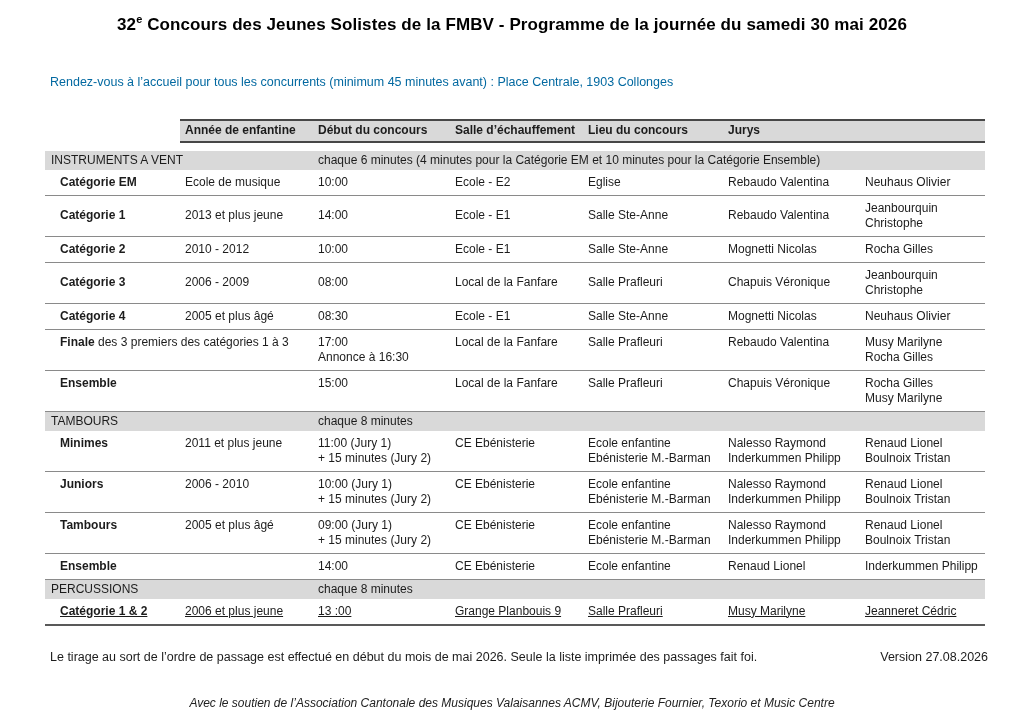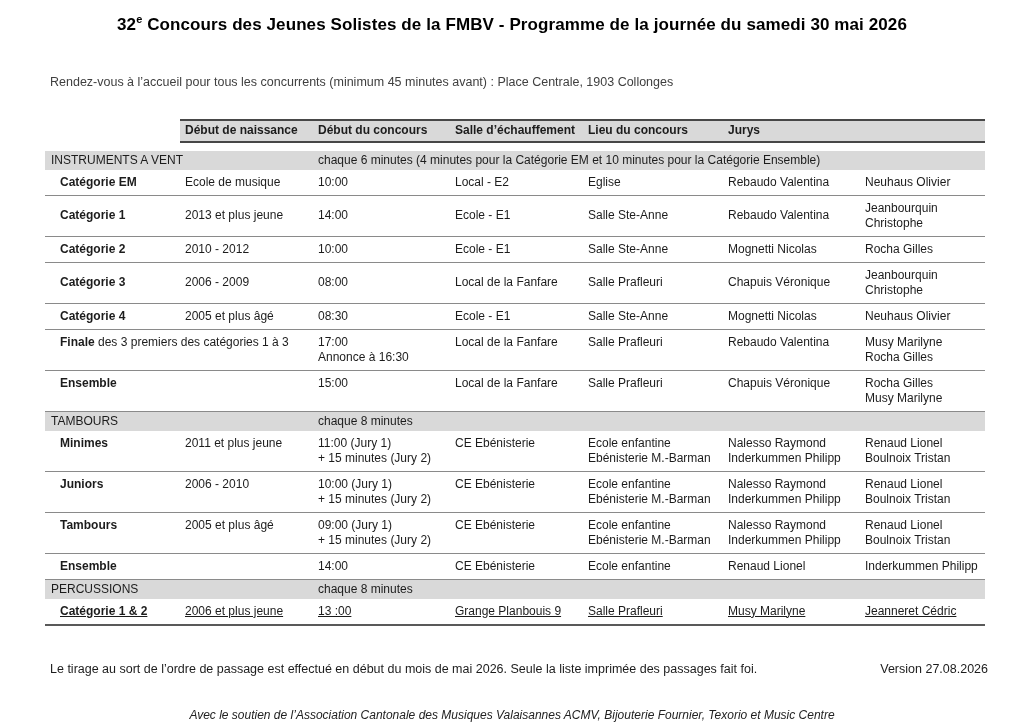--- a/index.html
+++ b/index.html
@@ -8,21 +8,21 @@
     background:#ffffff;color:#1c1c1c;
     font-family:"Liberation Sans","DejaVu Sans",sans-serif;
   }
   .title{
     padding-top:13px;text-align:center;
     font-size:17px;font-weight:bold;color:#000;
     letter-spacing:.1px;
   }
   .title sup{font-size:11px;}
   .subtitle{
-    margin:40px 0 0 50px;font-size:12.5px;color:#404040;
+    margin:40px 0 0 50px;font-size:12.5px;color:#0369a1;
   }
   table.program{
     border-collapse:collapse;table-layout:fixed;
     width:940px;margin:30px 0 0 45px;
   }
   td{
     font-size:12px;line-height:15px;color:#1c1c1c;
     padding:5px 4px 5px 5px;vertical-align:middle;
     overflow:hidden;word-wrap:break-word;
   }
@@ -38,21 +38,21 @@
   }
   tr.section td.sec-label{font-weight:normal;padding-left:6px;}
   tr.data td{border-bottom:1px solid #8a8a8a;}
   tr.data.va-top td{vertical-align:top;}
   tr.data.lastrow td{border-bottom:2px solid #595959;text-decoration:underline;}
   td.c1{padding-left:15px;}
   .b{font-weight:bold;}
   .n{font-weight:normal;}
   .footer{
     display:flex;justify-content:space-between;align-items:baseline;
-    margin:36px 36px 0 50px;font-size:12.5px;
+    margin:24px 36px 0 50px;font-size:12.5px;
   }
   .credits{
     margin-top:32px;text-align:center;
     font-size:12px;font-style:italic;color:#222;
   }
 </style>
 </head>
 <body>
 
 <div class="page">
@@ -67,39 +67,39 @@
         <col style="width:133px">
         <col style="width:137px">
       <col style="width:133px">
         <col style="width:140px">
         <col style="width:137px">
       <col style="width:125px">
     </colgroup>
     <tbody id="tbody">
         <tr class="hdr">
           <td class="hdr-first"></td>
-          <td class="hdr-cell">Début de naissance</td>
+          <td class="hdr-cell">Année de enfantine</td>
           <td class="hdr-cell">Début du concours</td>
           <td class="hdr-cell">Salle d’échauffement</td>
           <td class="hdr-cell">Lieu du concours</td>
           <td class="hdr-cell">Jurys</td>
           <td class="hdr-cell"></td>
         </tr>
         <tr class="spacer">
           <td colspan="7"></td>
         </tr>
         <tr class="section">
           <td class="sec-label" colspan="2">INSTRUMENTS A VENT</td>
           <td class="sec-note" colspan="5">chaque 6 minutes (4 minutes pour la Catégorie EM et 10 minutes pour la Catégorie Ensemble)</td>
         </tr>
         <tr class="data va-middle">
           <td class="c1"><span class="b">Catégorie EM</span></td>
           <td>Ecole de musique</td>
           <td>10:00</td>
-          <td>Local - E2</td>
+          <td>Ecole - E2</td>
           <td>Eglise</td>
           <td>Rebaudo Valentina</td>
           <td>Neuhaus Olivier</td>
         </tr>
         <tr class="data va-middle">
           <td class="c1"><span class="b">Catégorie 1</span></td>
           <td>2013 et plus jeune</td>
           <td>14:00</td>
           <td>Ecole - E1</td>
           <td>Salle Ste-Anne</td>

